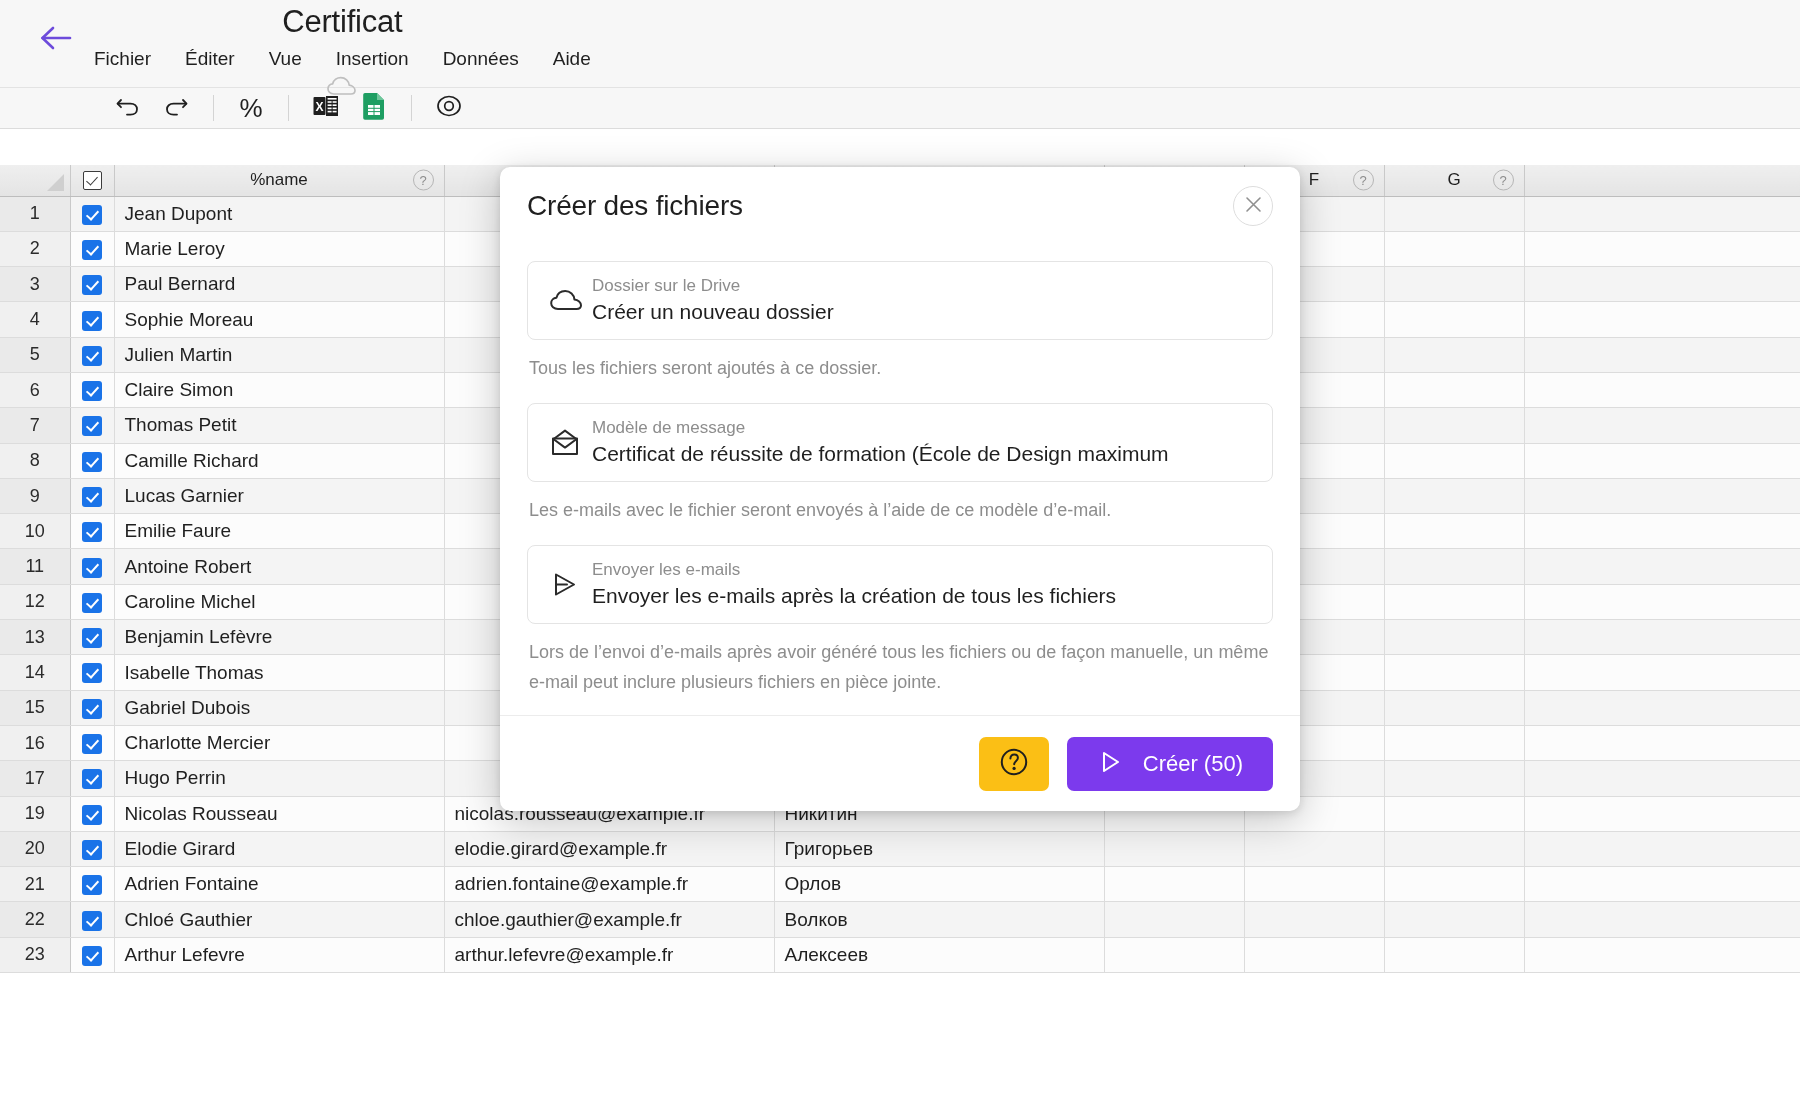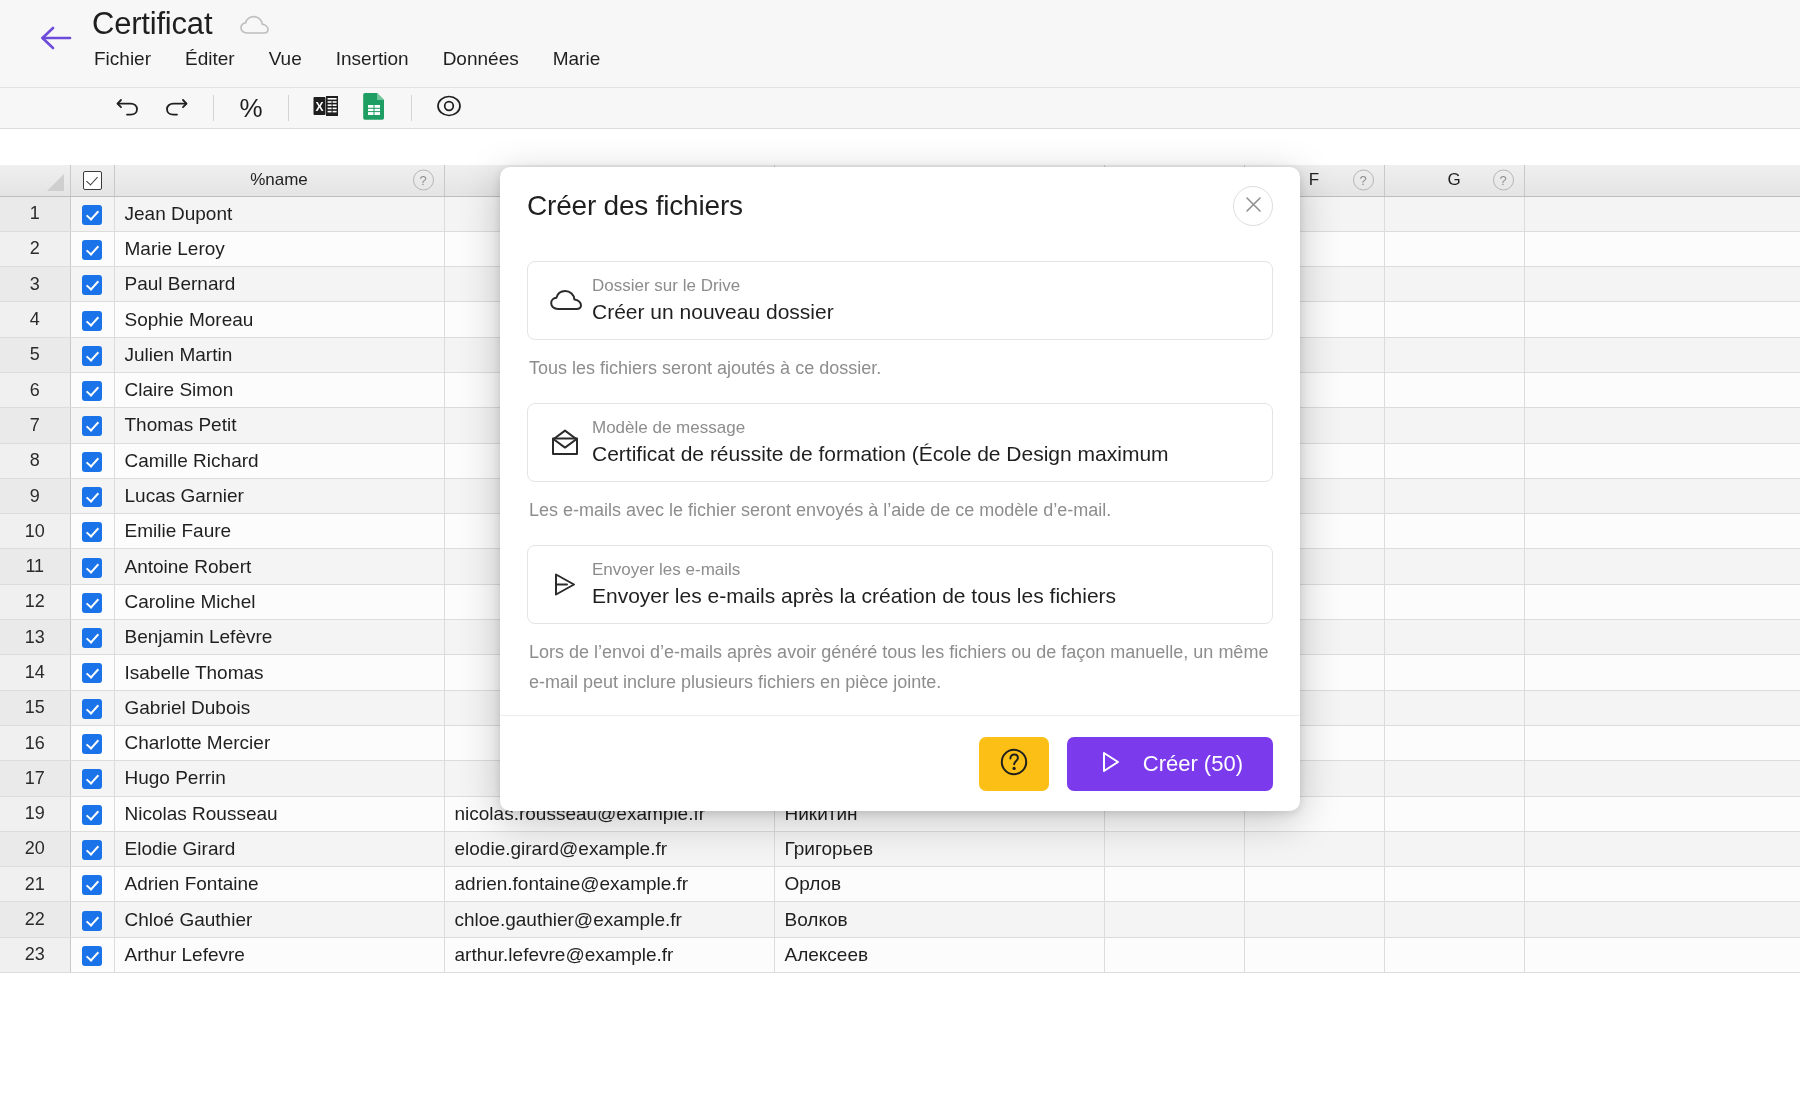--- a/index.html
+++ b/index.html
@@ -48,20 +48,21 @@
     padding-top: 2px;
     display: flex;
     flex-direction: column;
   }
 
   .title-row {
     display: flex;
     align-items: center;
     gap: 28px;
     height: 44px;
+    flex-direction: column;
   }
 
   .doc-title {
     font-size: 31px;
     color: #1f1f1f;
     font-weight: 400;
     letter-spacing: -0.2px;
     line-height: 40px;
     white-space: nowrap;
   }
@@ -409,21 +410,21 @@
             <path d="M7 18 C3.1 18 1 15.6 1 12.8 C1 10.2 3 8 5.7 7.8 C6.6 4 10 1.6 13.8 1.6 C18.3 1.6 21.9 5 22.2 9.2 C25.6 9.6 28 12 28 14.6 C28 16.7 26.4 18 24 18 Z" stroke="#bfbfbf" stroke-width="1.7" stroke-linejoin="round"></path>
           </svg>
         </span>
       </div>
       <div class="menubar">
         <span class="menu-item">Fichier</span>
         <span class="menu-item">Éditer</span>
         <span class="menu-item">Vue</span>
         <span class="menu-item">Insertion</span>
         <span class="menu-item">Données</span>
-        <span class="menu-item">Marie</span>
+        <span class="menu-item">Aide</span>
       </div>
     </div>
   </div>
 
   <div class="toolbar">
     <div class="tb-btn">
       <span>
         <svg width="26" height="24" viewBox="0 0 26 24" fill="none">
           <path d="M6 6 L2.5 9.6 L6 13.2" stroke="#1f1f1f" stroke-width="1.8" stroke-linecap="round" stroke-linejoin="round"></path>
           <path d="M2.8 9.6 H15.5 C19.6 9.6 22 12.2 22 15.2 C22 18.2 19.6 20.6 15.5 20.6 H12" stroke="#1f1f1f" stroke-width="1.8" stroke-linecap="round" fill="none"></path>

